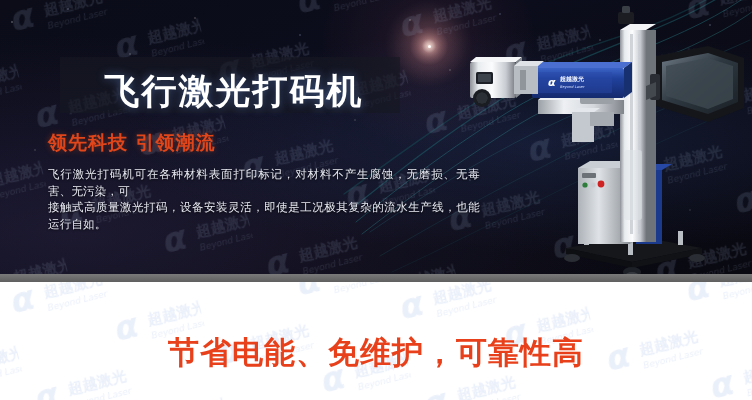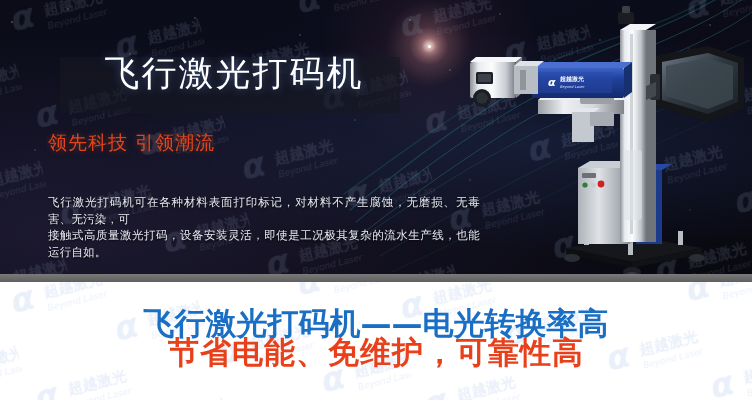--- a/index.html
+++ b/index.html
@@ -41,35 +41,35 @@
   .flare::after{content:"";position:absolute;left:50%;top:50%;width:3px;height:3px;margin:-1.5px 0 0 -1.5px;
          border-radius:50%;background:#fff;box-shadow:0 0 8px 3px rgba(255,230,220,.8);}
   .swirls{position:absolute;left:330px;top:-20px;width:430px;height:300px;opacity:.55;}
 
   
   .wm{position:absolute;inset:0;pointer-events:none;}
 
   
   .title-box{position:absolute;left:60px;top:57px;width:340px;height:56px;
              background:rgba(22,24,34,.62);}
-  .title-text{position:absolute;left:76px;top:46px;width:316px;height:54px;
+  .title-text{position:absolute;left:76px;top:64px;width:316px;height:54px;
         display:flex;align-items:center;justify-content:center;
-        color:#fff;font-size:35px;font-weight:normal;letter-spacing:2px;
+        color:#fff;font-size:35px;font-weight:bold;letter-spacing:2px;
         font-family:"DejaVu Sans","Liberation Sans",sans-serif;
         text-shadow:0 0 10px rgba(120,170,255,.45);white-space:nowrap;}
 
   .subtitle{position:absolute;left:48px;top:130px;color:#e0461a;font-size:19px;
-            font-weight:normal;letter-spacing:1px;white-space:nowrap;
+            font-weight:bold;letter-spacing:1px;white-space:nowrap;
             font-family:"DejaVu Sans","Liberation Sans",sans-serif;
             text-shadow:0 0 6px rgba(255,90,30,.35);}
 
   .body-copy{position:absolute;left:48px;top:166px;width:432px;color:#e8eaf2;
              font-size:11.5px;line-height:16.6px;letter-spacing:.2px;text-align:justify;
              font-family:"DejaVu Sans","Liberation Sans",sans-serif;
-             text-shadow:0 1px 2px rgba(0,0,0,.8);margin-top:28px;}
+             text-shadow:0 1px 2px rgba(0,0,0,.8);}
   .body-copy p{margin:0;}
 
   
   .machine{position:absolute;left:450px;top:0px;width:302px;height:282px;}
 
   
   .divider{position:absolute;left:0;top:274px;width:752px;height:8px;
            background:linear-gradient(#7a7a7a,#6b6b6b 55%,#5f5f5f);}
 
   
@@ -249,16 +249,15 @@
             <text x="100" y="86" font-family="DejaVu Sans, sans-serif" font-size="34" font-style="italic" font-weight="bold">α</text>
             <text x="134" y="78" font-family="DejaVu Sans, sans-serif" font-size="15" font-weight="bold">超越激光</text>
             <text x="134" y="92" font-family="DejaVu Sans, sans-serif" font-size="9" font-style="italic">Beyond Laser</text>
           </g>
         </pattern>
       </defs>
       <rect width="752" height="118" fill="url(#wmBot)"></rect>
     </svg>
   </div>
 
-  <div class="bline bline1">飞行激光打码机——电光转换率高</div>
   <div class="bline bline2">节省电能、免维护，可靠性高</div>
 
 </div>
 
 </body></html>

